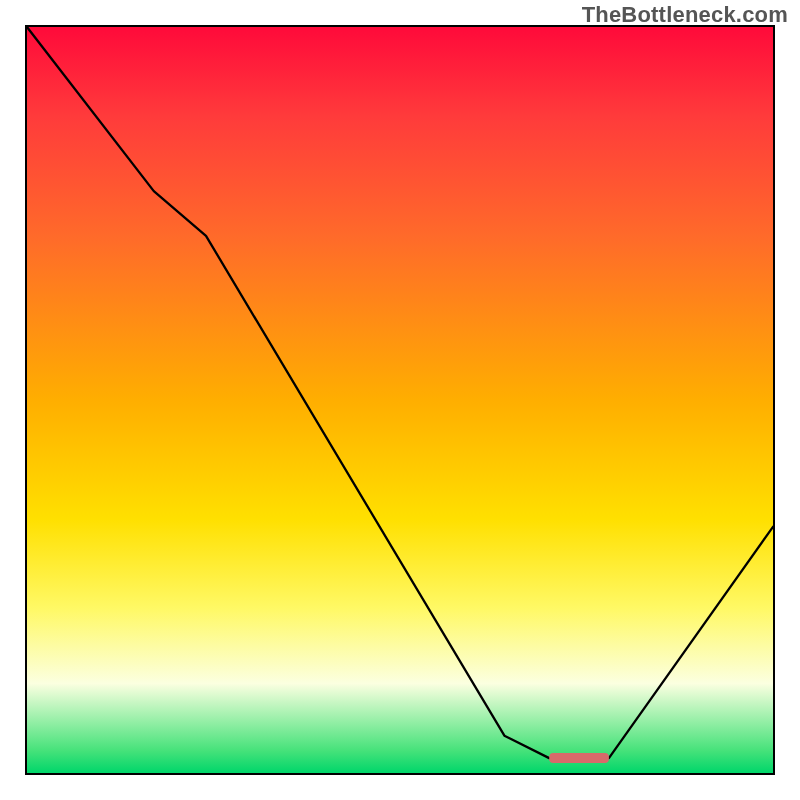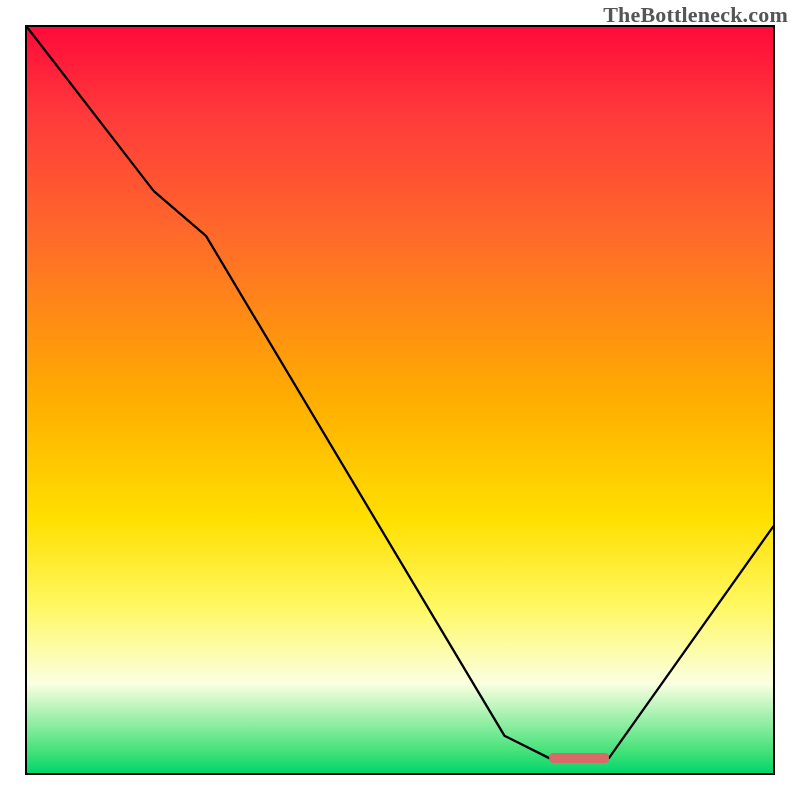--- a/index.html
+++ b/index.html
@@ -8,21 +8,20 @@
     width: 800px;
     height: 800px;
     overflow: hidden;
     background: #ffffff;
     font-family: Arial, Helvetica, sans-serif;
   }
   .canvas {
     position: relative;
     width: 800px;
     height: 800px;
-    font-family: Liberation Serif, serif;
   }
   .watermark {
     position: absolute;
     top: 2px;
     right: 12px;
     font-size: 22px;
     font-weight: 600;
     color: #555555;
     letter-spacing: 0.2px;
     user-select: none;

